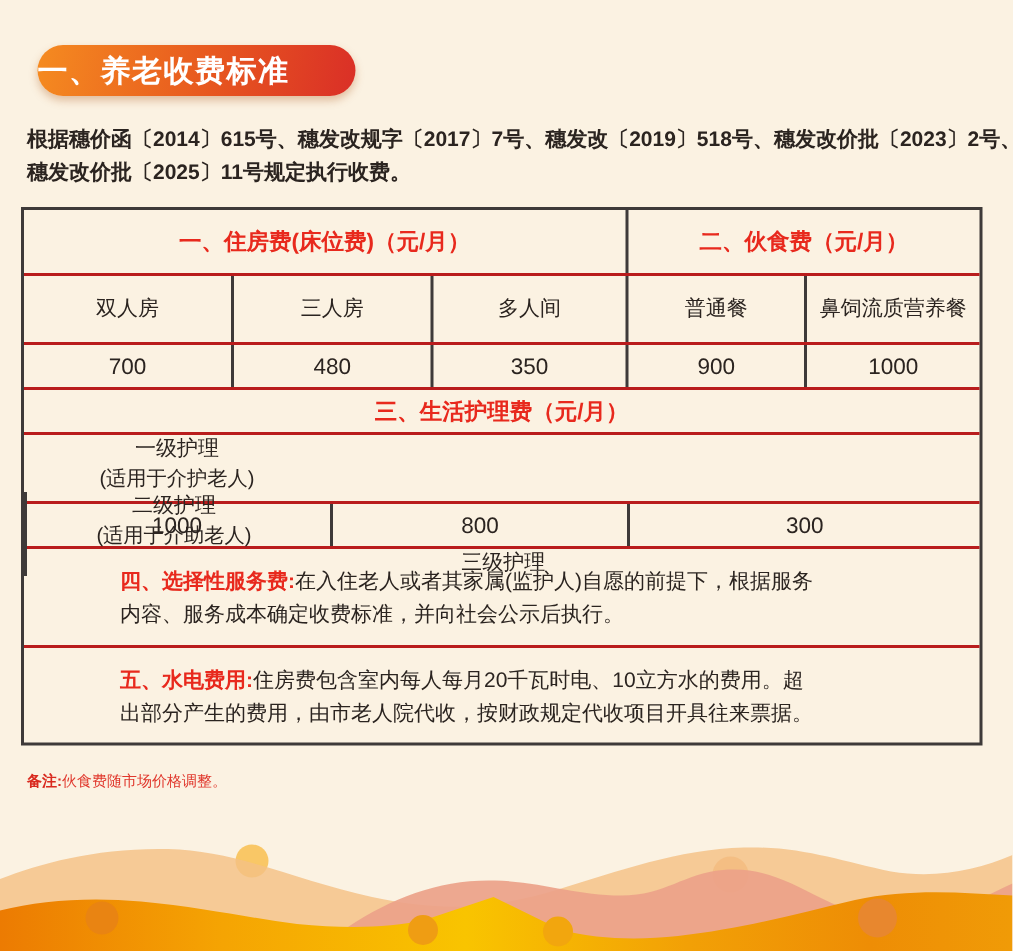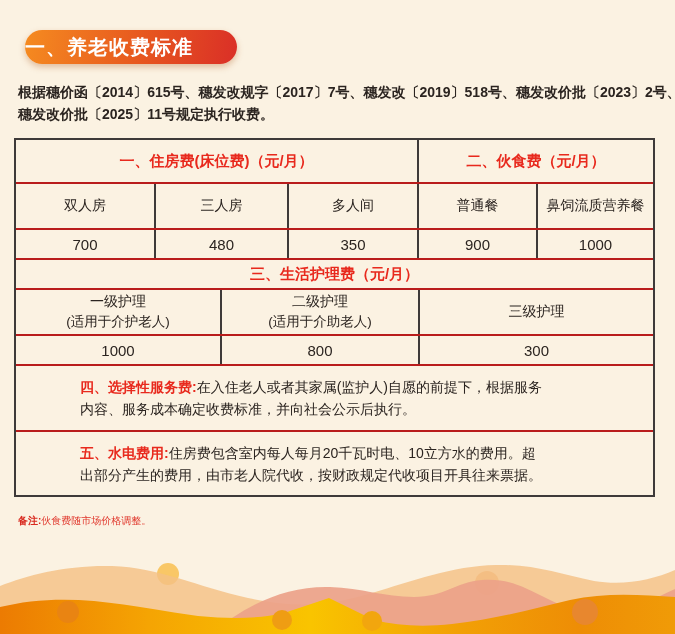--- a/index.html
+++ b/index.html
@@ -45,21 +45,21 @@
   }
   .t-cell:first-child { border-left:none; }
   .red-head { color:#e8291d; font-weight:700; font-size:15px; }
   .lbl  { font-size:14px; }
   .val  { font-size:15px; }
   .sub  { font-size:13.5px; margin-top:2px; }
   .r-h1 { height:42px; }
   .r-h2 { height:46px; }
   .r-h3 { height:30px; }
   .r-h4 { height:30px; }
-  .r-h5 { height:46px; }
+  .r-h5 { height:46px;flex-direction:column; }
   .r-h6 { height:30px; }
   .r-h7 { height:66px; }
   .r-h8 { height:65px; }
   .w1 { width:401px; } .wB { flex:1; }
   .c1 { width:138px; } .c2 { width:133px; } .c3 { width:130px; } .c4 { width:119px; }
   .n1 { width:204px; } .n2 { width:198px; }
   .para-cell {
     flex:1;
     display:flex; flex-direction:column; justify-content:center;
     padding:0 48px 0 64px;

